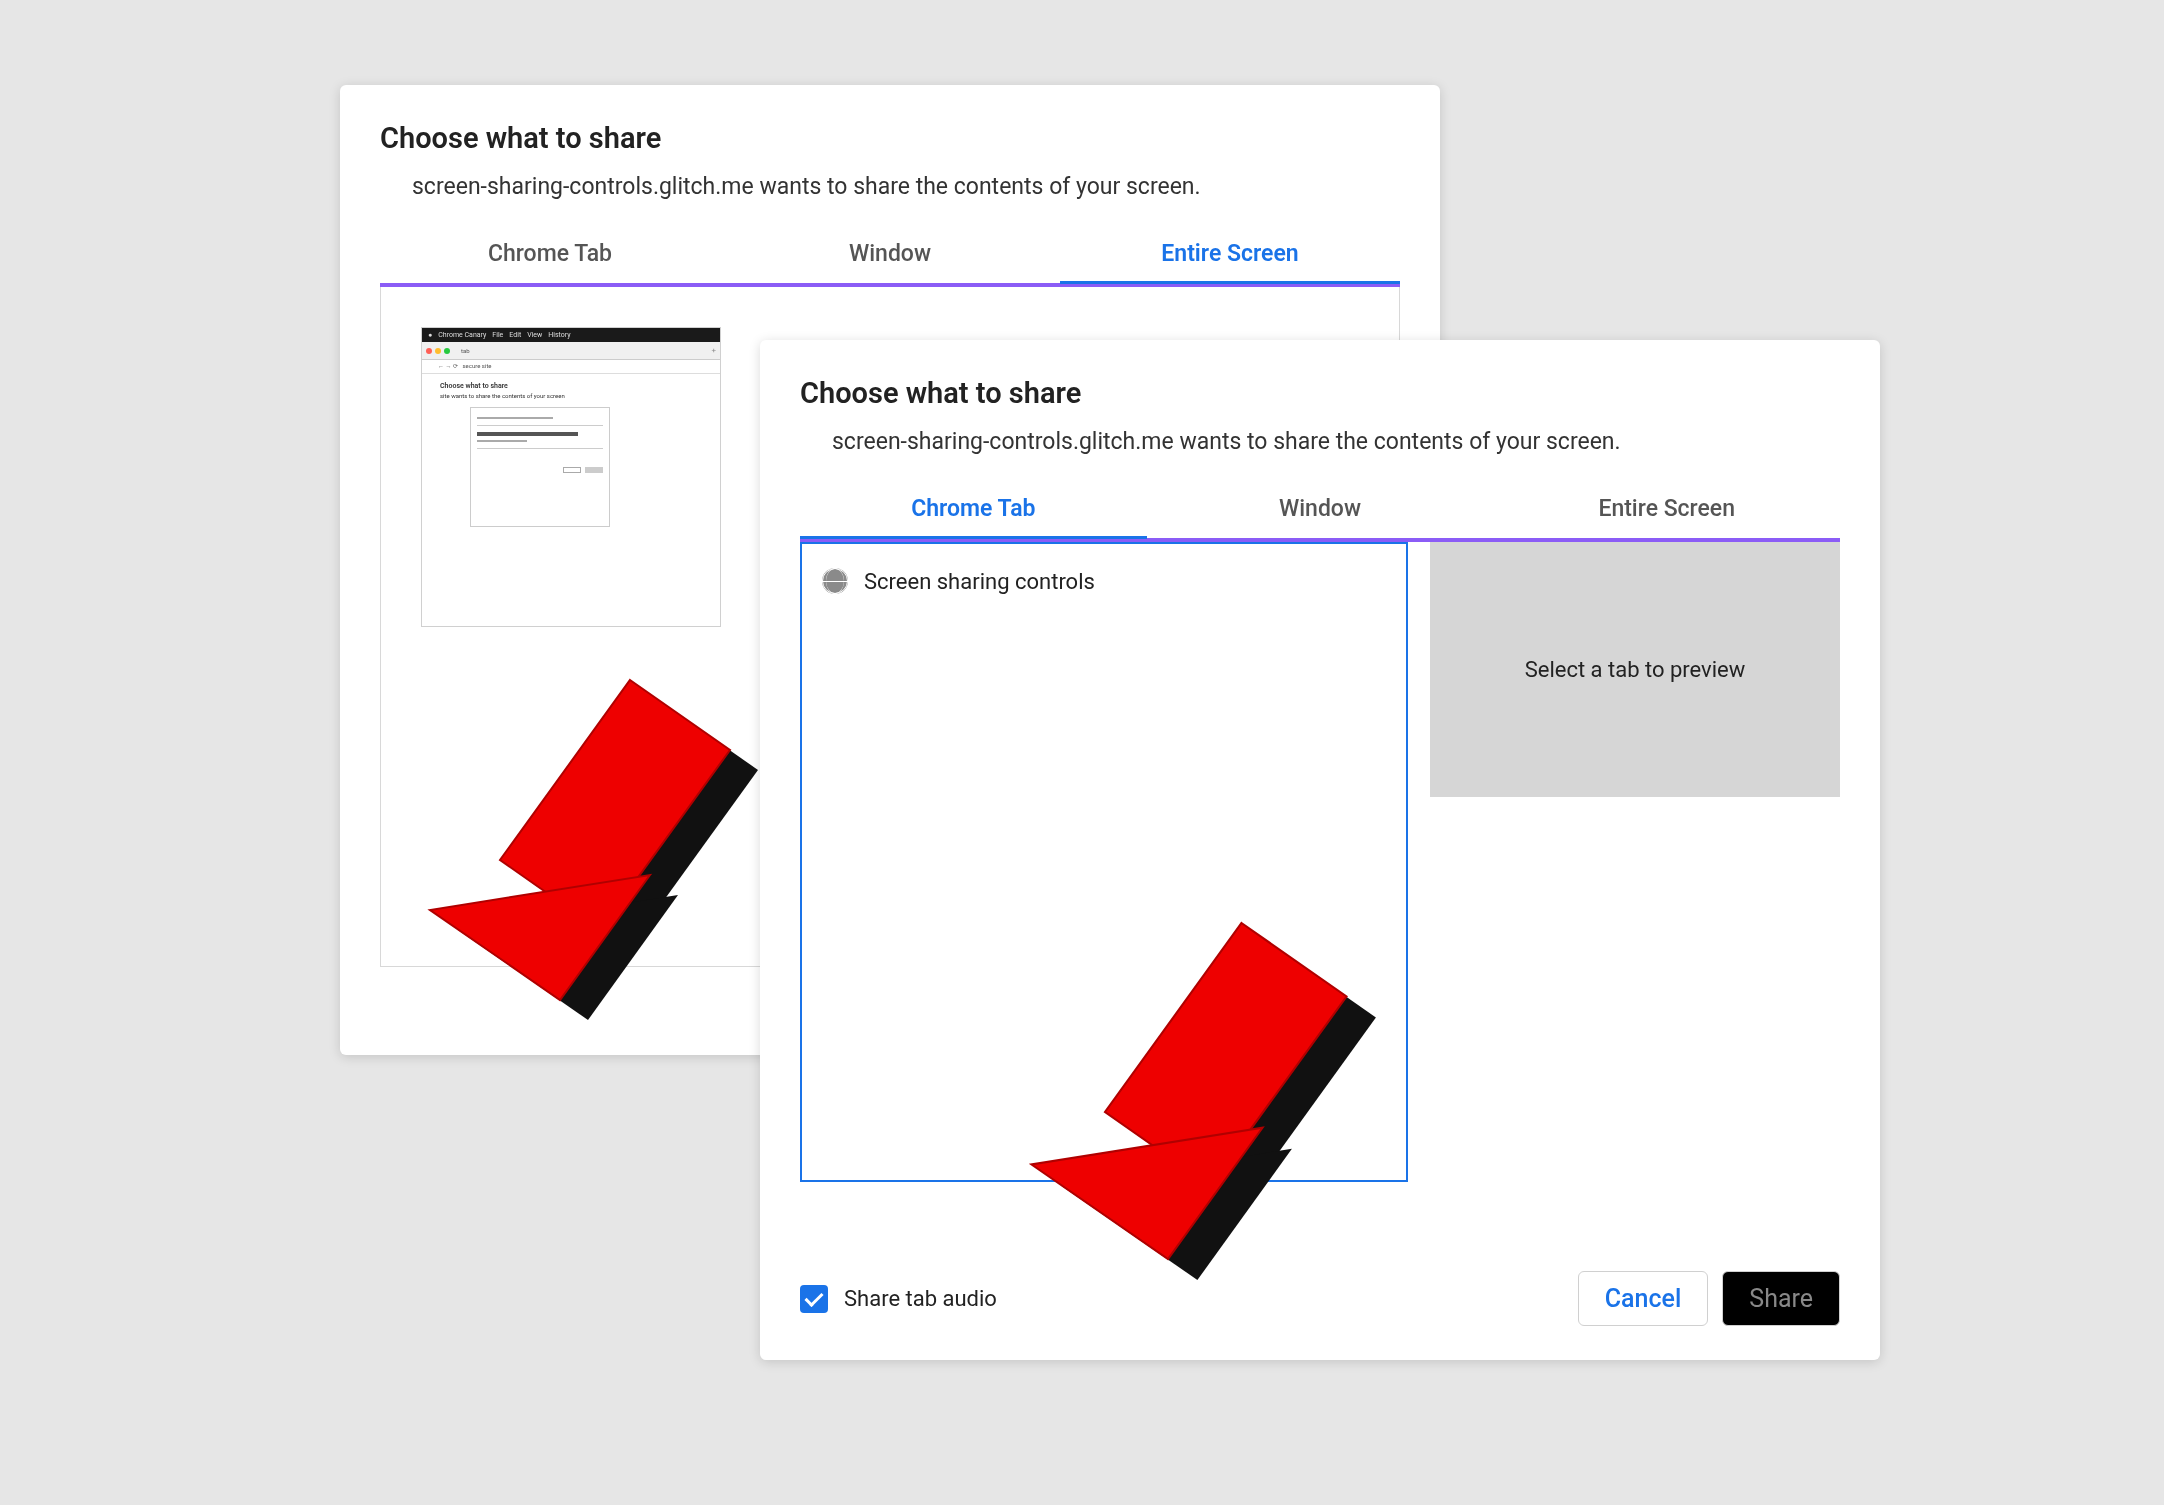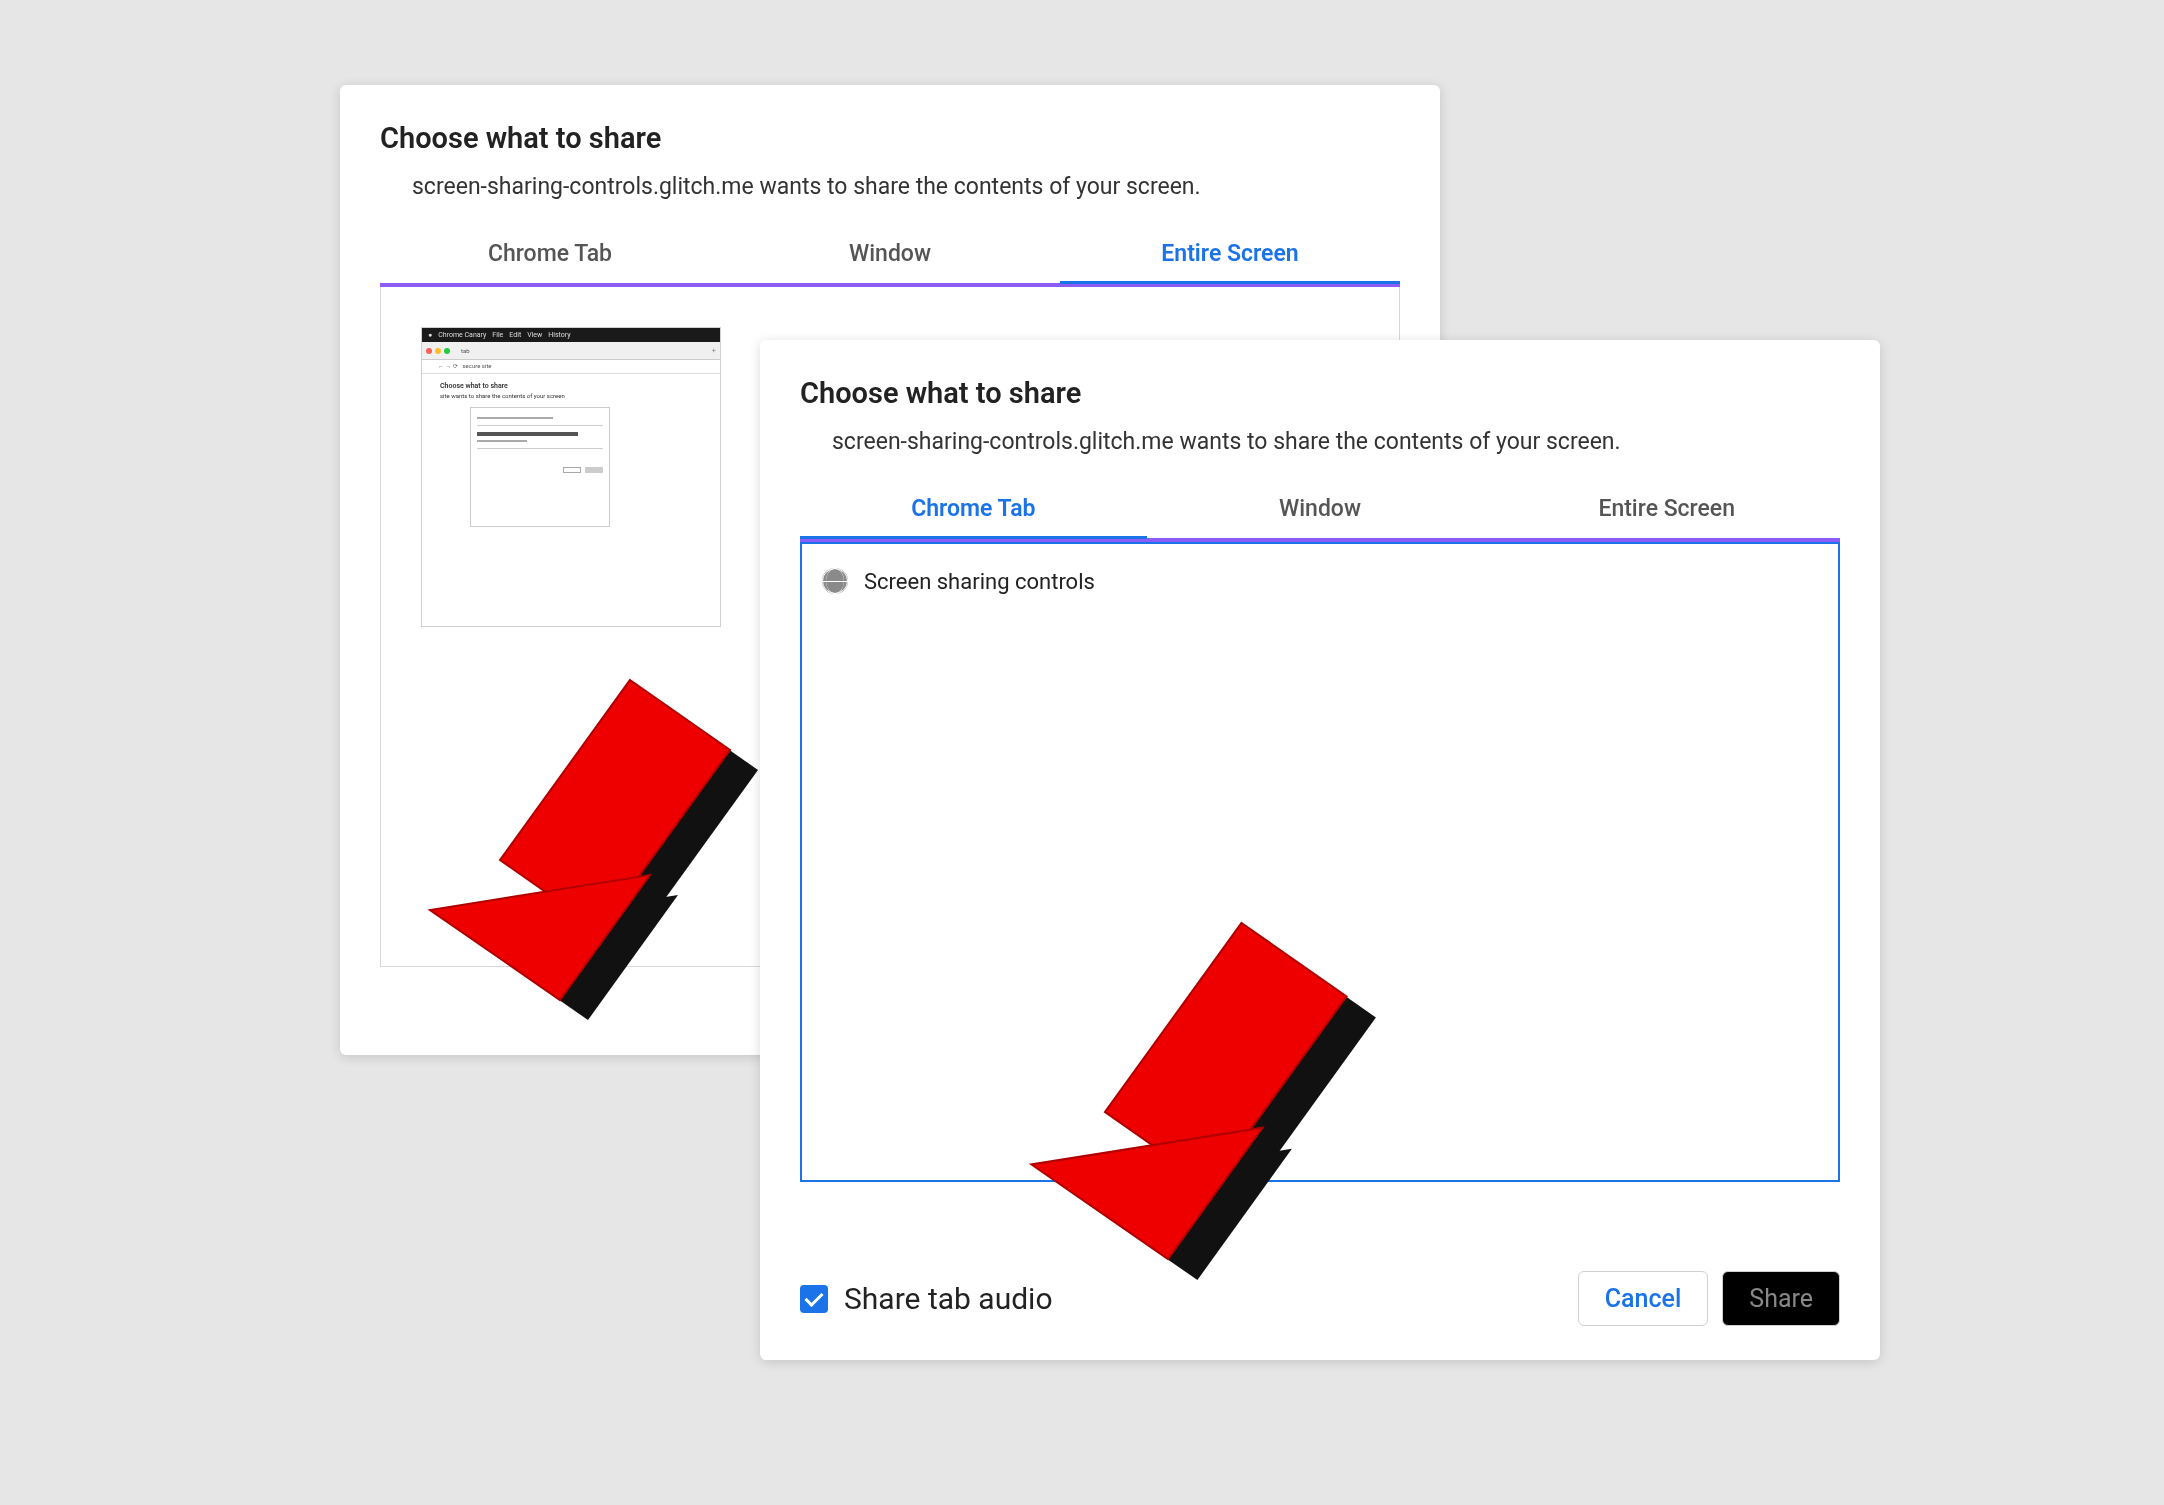--- a/index.html
+++ b/index.html
@@ -187,21 +187,21 @@
     }
     .checkbox::after {
       content:""; position:absolute;
       left: 9px; top: 4px;
       width: 7px; height: 14px;
       border: solid #fff;
       border-width: 0 3px 3px 0;
       transform: rotate(45deg);
     }
 
-    .cb-label { font-size: 30px; color: #222; }
+    .cb-label { font-size: 22px; color: #222; }
 
     .btns { display:flex; gap:14px; }
 
     .btn {
       font-size: 25px;
       padding: 12px 26px;
       border-radius: 6px;
       border: 1px solid #d0d0d0;
       background: #fff;
       cursor: pointer;
@@ -276,20 +276,23 @@
 
   <div class="front-body">
     <div class="tab-list-box">
       <div class="tab-row">
         <span class="globe-icon">
             <span class="globe-line"></span>
           </span>
         <span>Screen sharing controls</span>
       </div>
     </div>
+    <div class="preview-box">
+      <span>Select a tab to preview</span>
+    </div>
   </div>
 
   <div class="dialog-footer">
     <div class="cb-wrap">
       <div class="checkbox"></div>
       <div class="cb-label">Share tab audio</div>
     </div>
     <div class="btns">
       <button class="btn cancel">Cancel</button>
       <button class="btn share" disabled="">Share</button>

